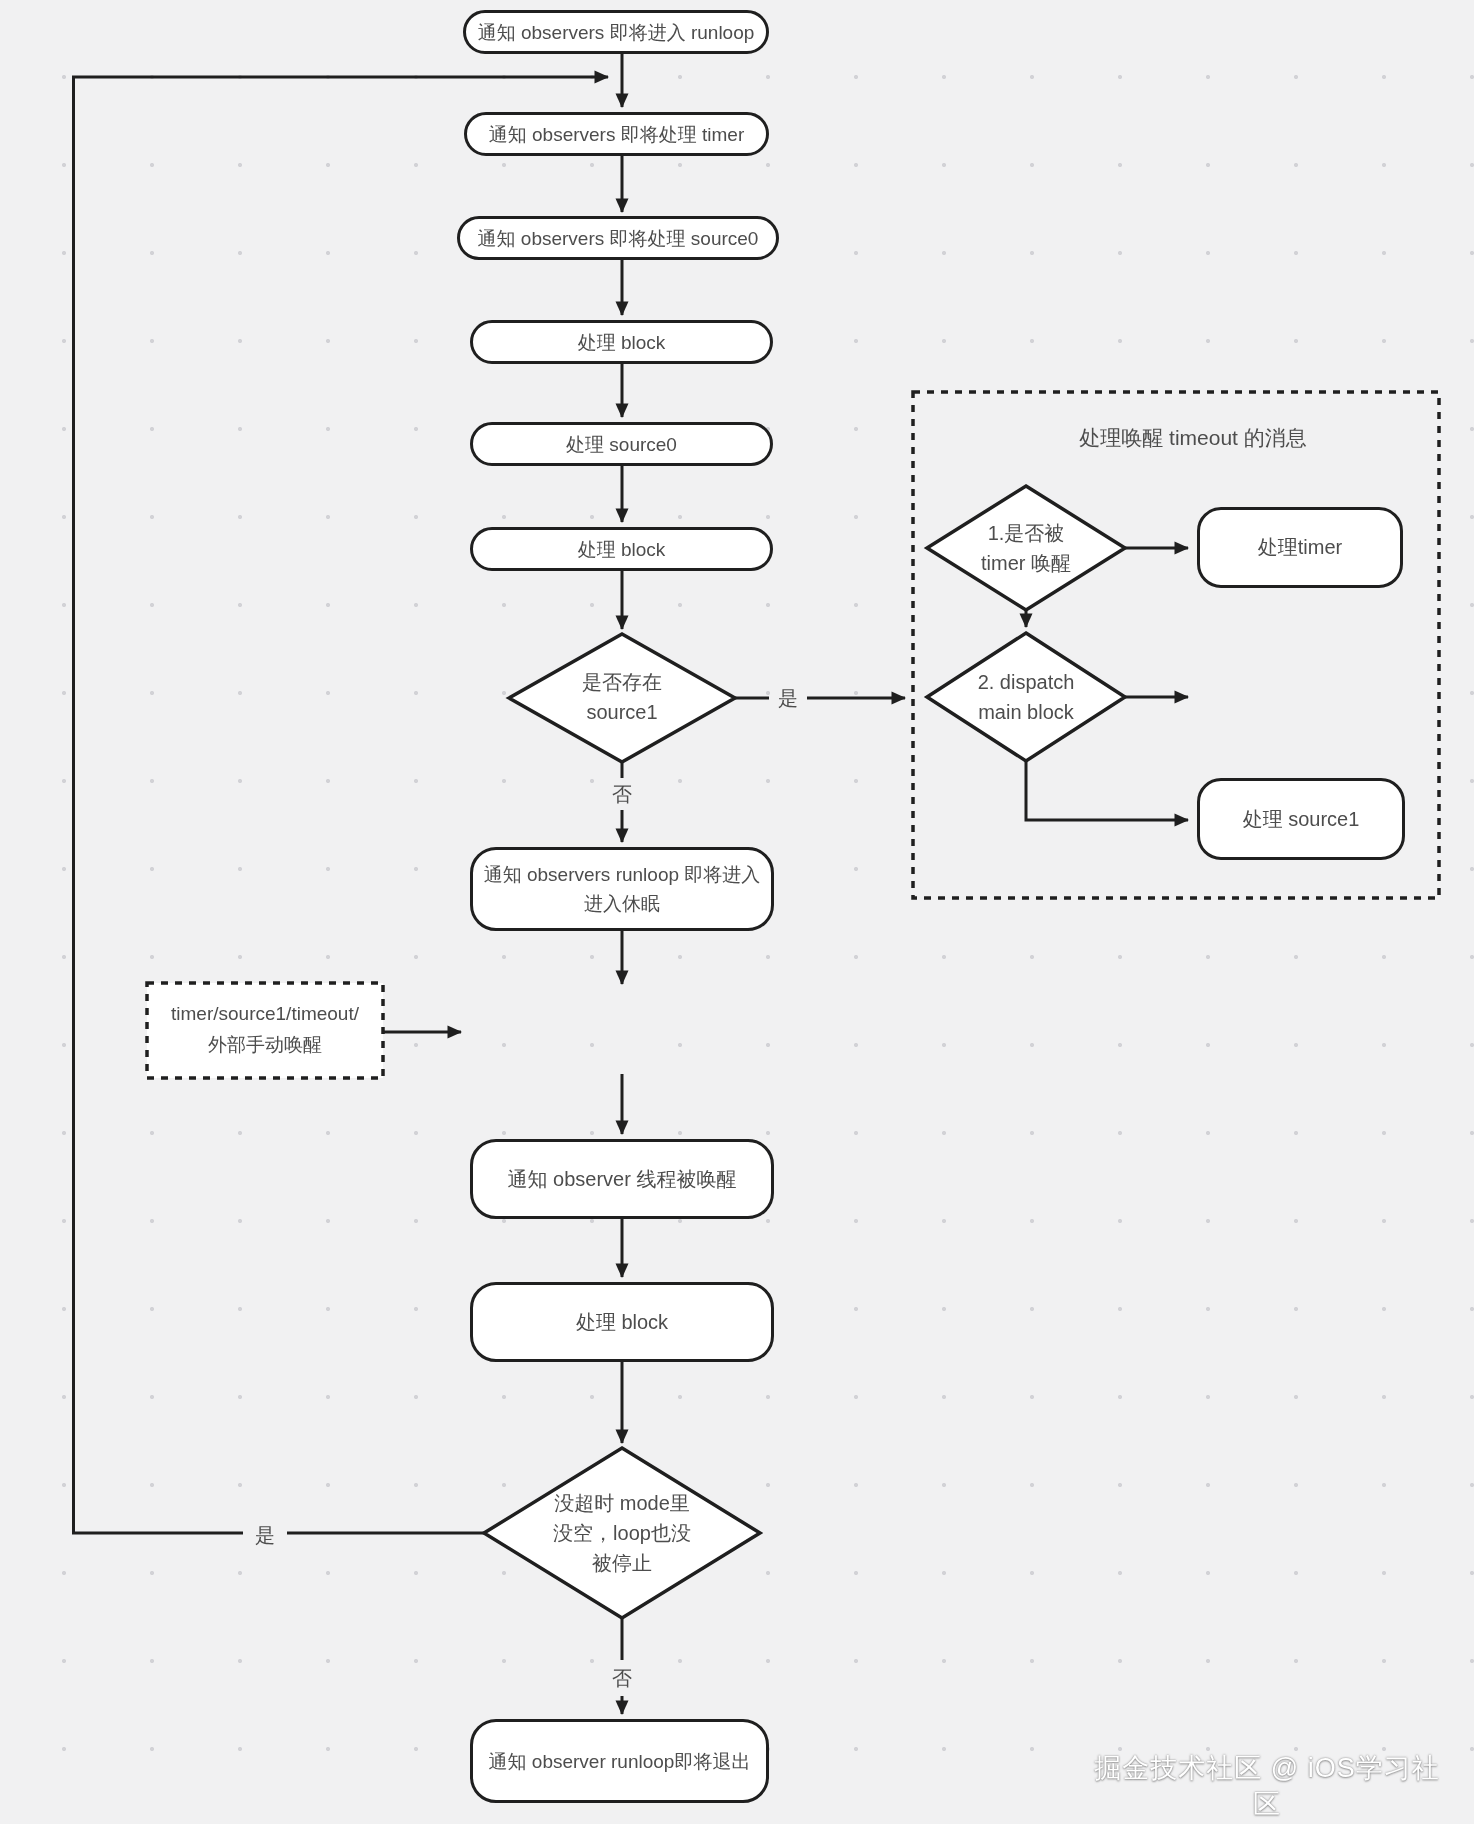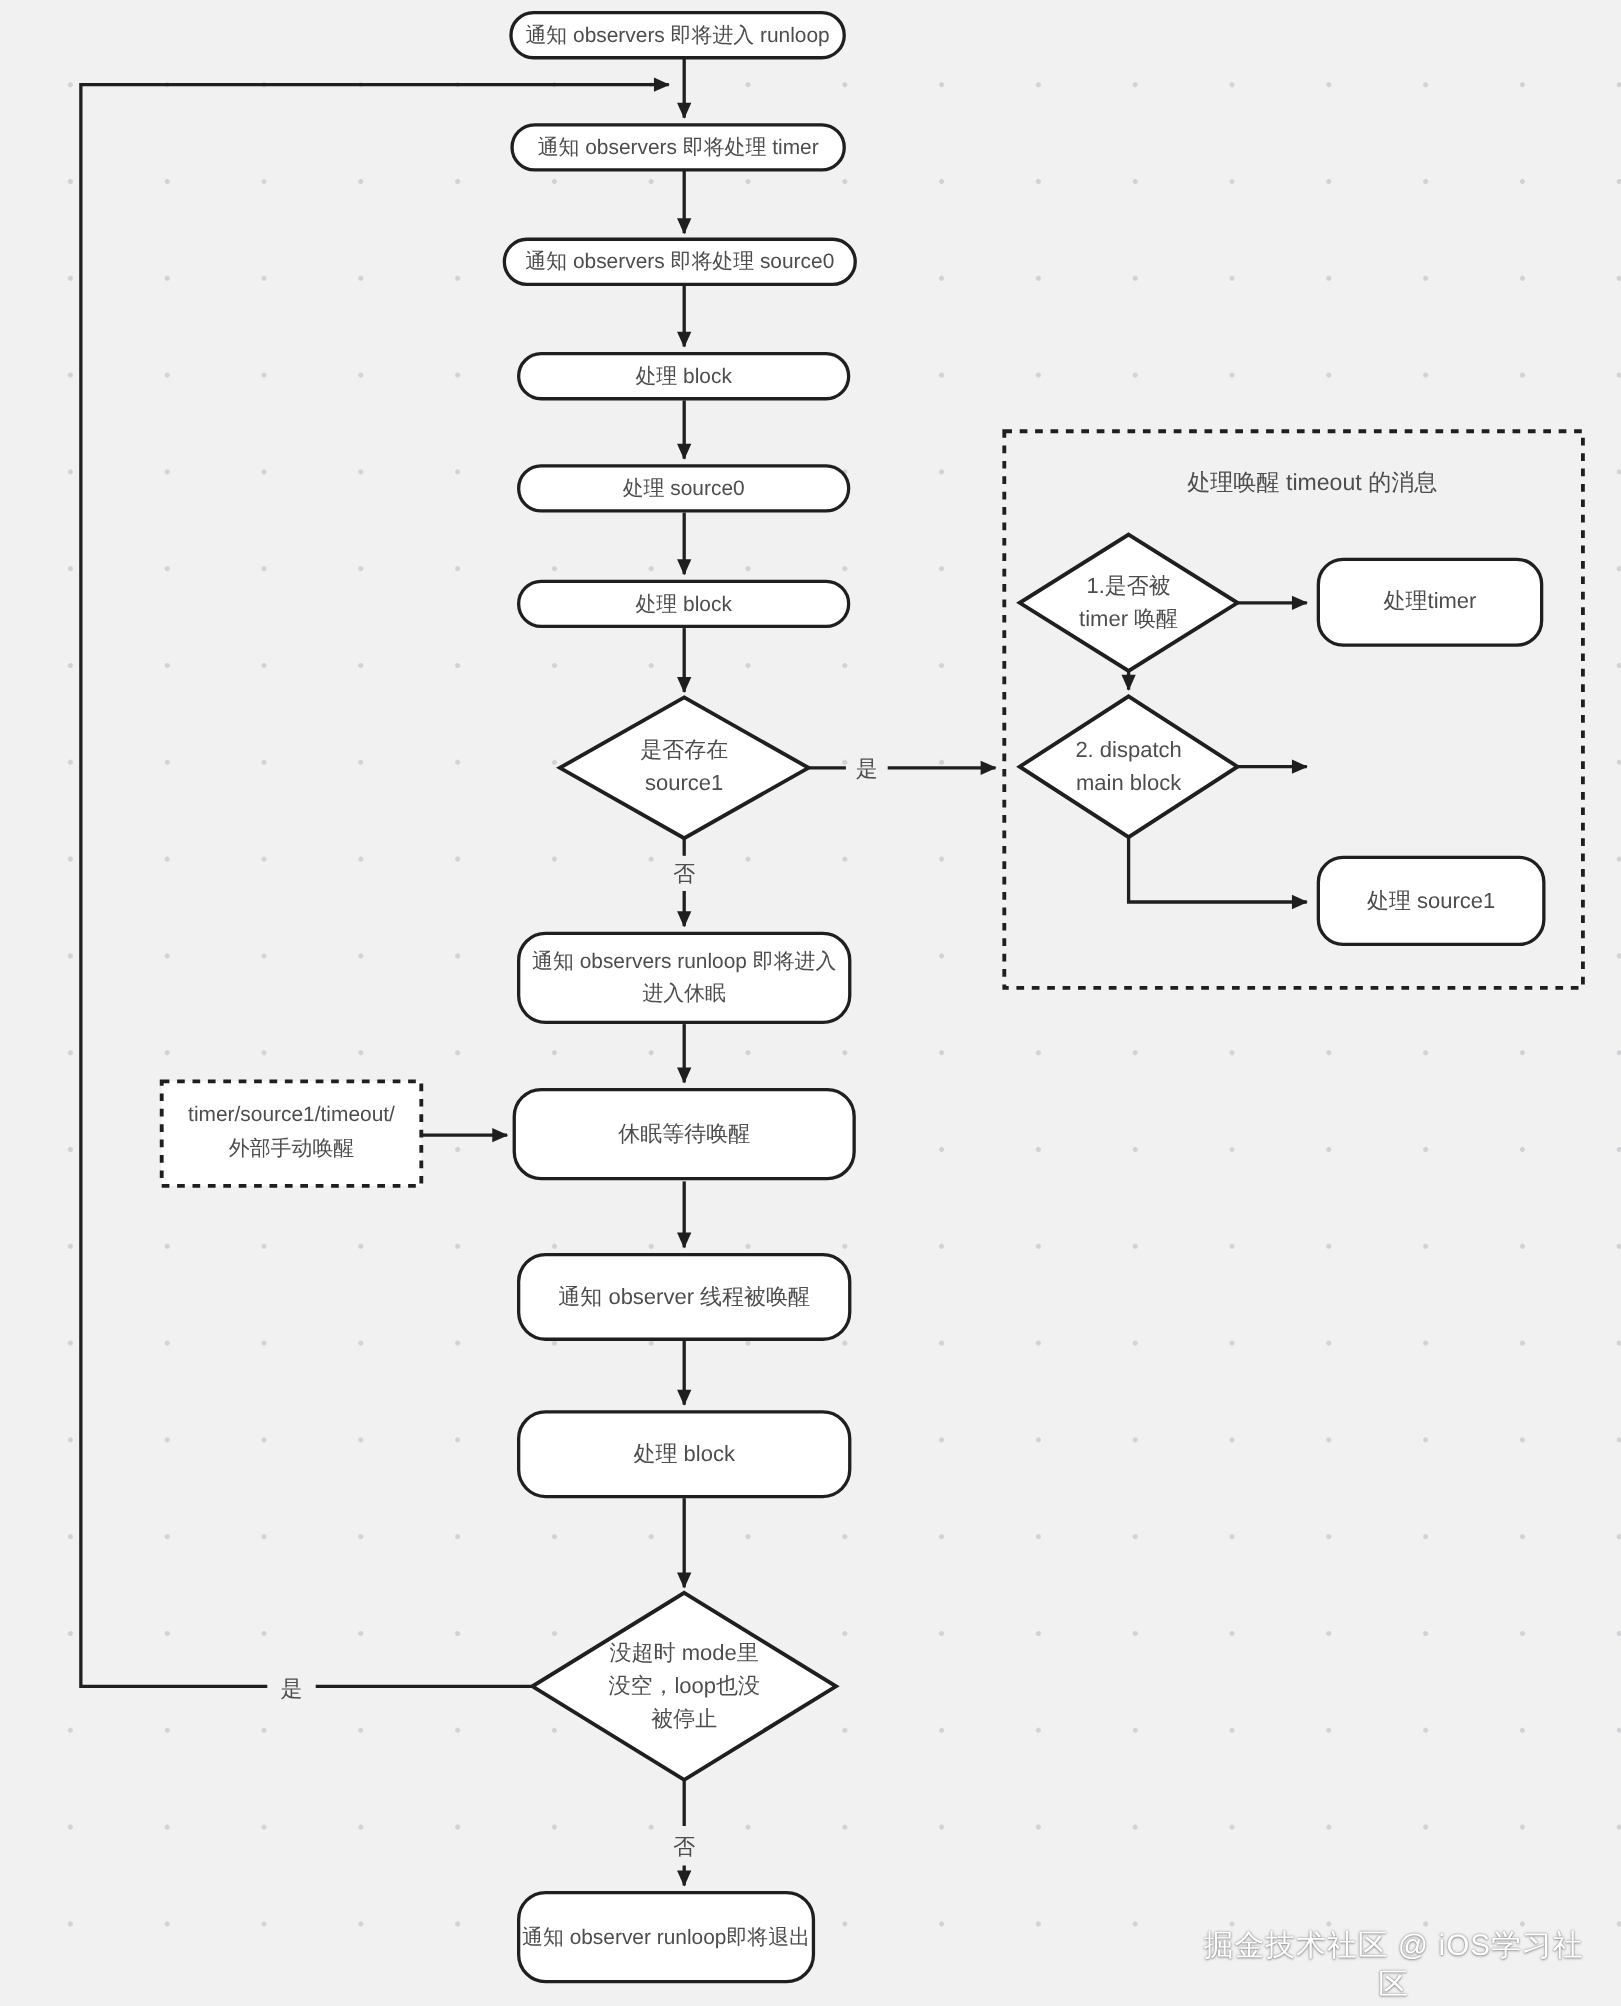--- a/index.html
+++ b/index.html
@@ -136,33 +136,30 @@
 
   <div class="node small-node" style="left:470px;top:527px;width:303px;height:44px;">
     <span>处理 block</span>
   </div>
 
   <div class="node big-node" style="left:470px;top:847px;width:304px;height:84px;font-size:19px;">
     <span>通知 observers runloop 即将进入</span>
     <span>进入休眠</span>
   </div>
 
-  <div class="node big-node" style="left:466px;top:989px;width:312px;height:84px;">
-    <span>休眠等待唤醒</span>
-  </div>
 
   <div class="node big-node" style="left:470px;top:1139px;width:304px;height:80px;">
     <span>通知 observer 线程被唤醒</span>
   </div>
 
   <div class="node big-node" style="left:470px;top:1282px;width:304px;height:80px;">
     <span>处理 block</span>
   </div>
 
-  <div class="node big-node" style="left:470px;top:1719px;width:271px;height:84px;font-size:19px;">
+  <div class="node big-node" style="left:470px;top:1719px;width:299px;height:84px;font-size:19px;">
     <span>通知 observer runloop即将退出</span>
   </div>
 
   <div class="node big-node" style="left:1197px;top:507px;width:206px;height:81px;border-radius:24px;">
     <span>处理timer</span>
   </div>
 
 
   <div class="node big-node" style="left:1197px;top:778px;width:208px;height:82px;border-radius:24px;">
     <span>处理 source1</span>

